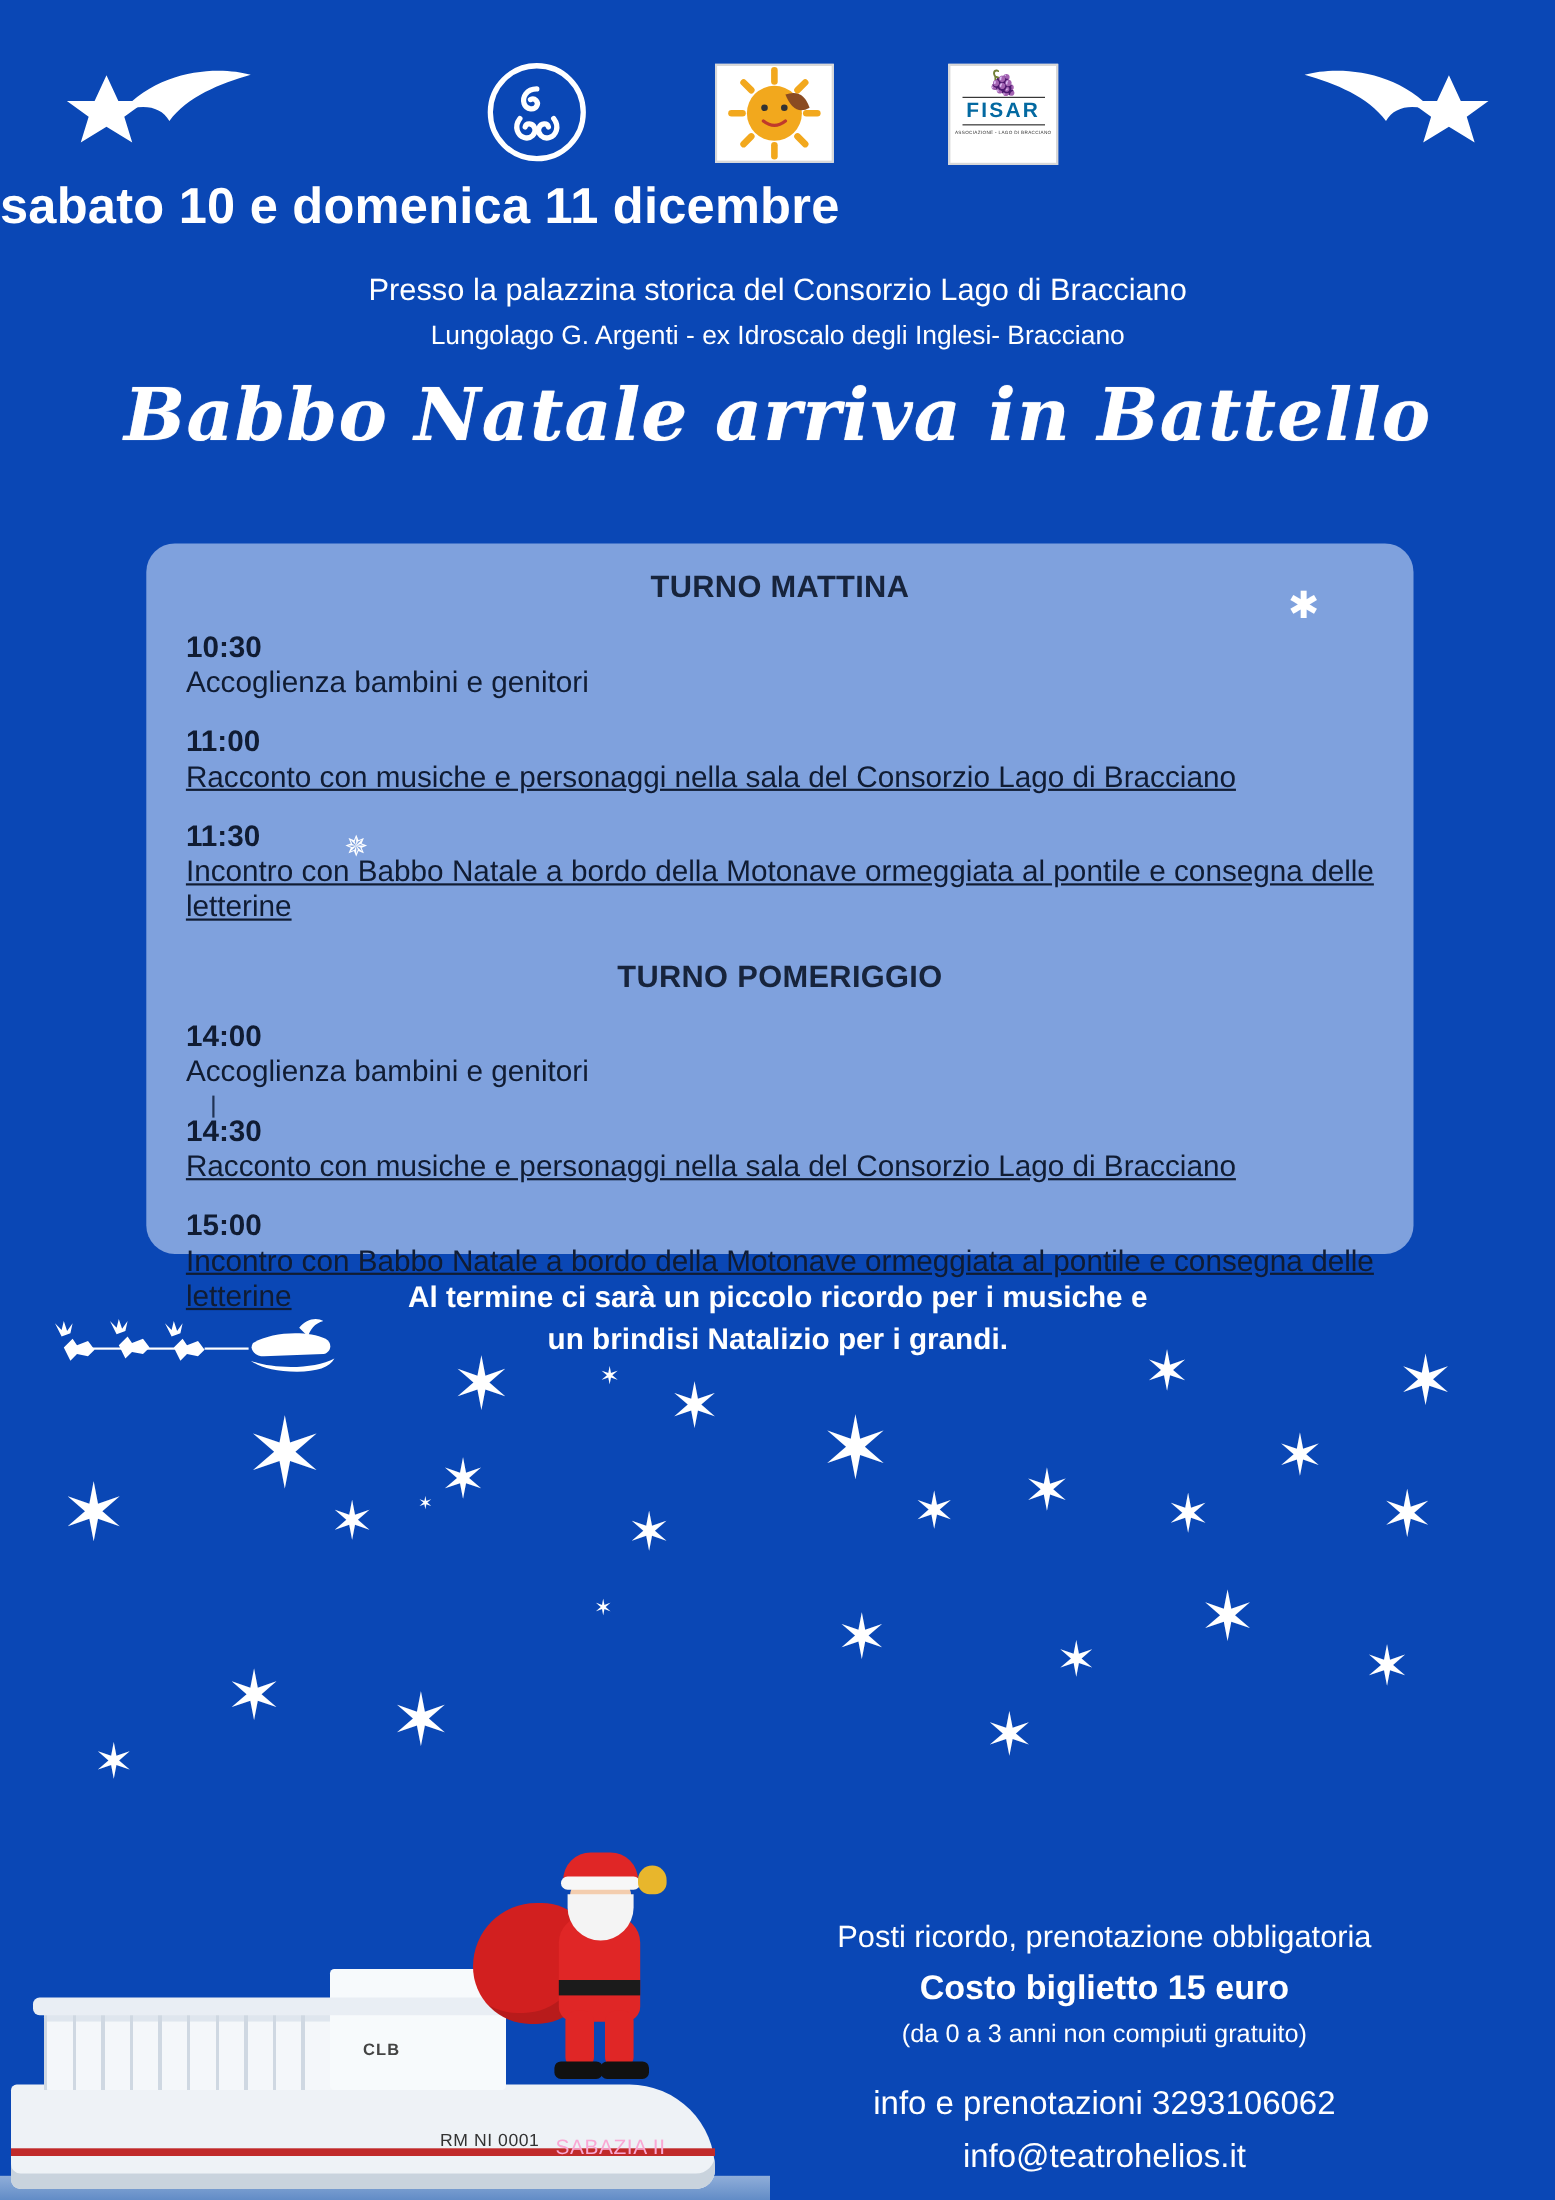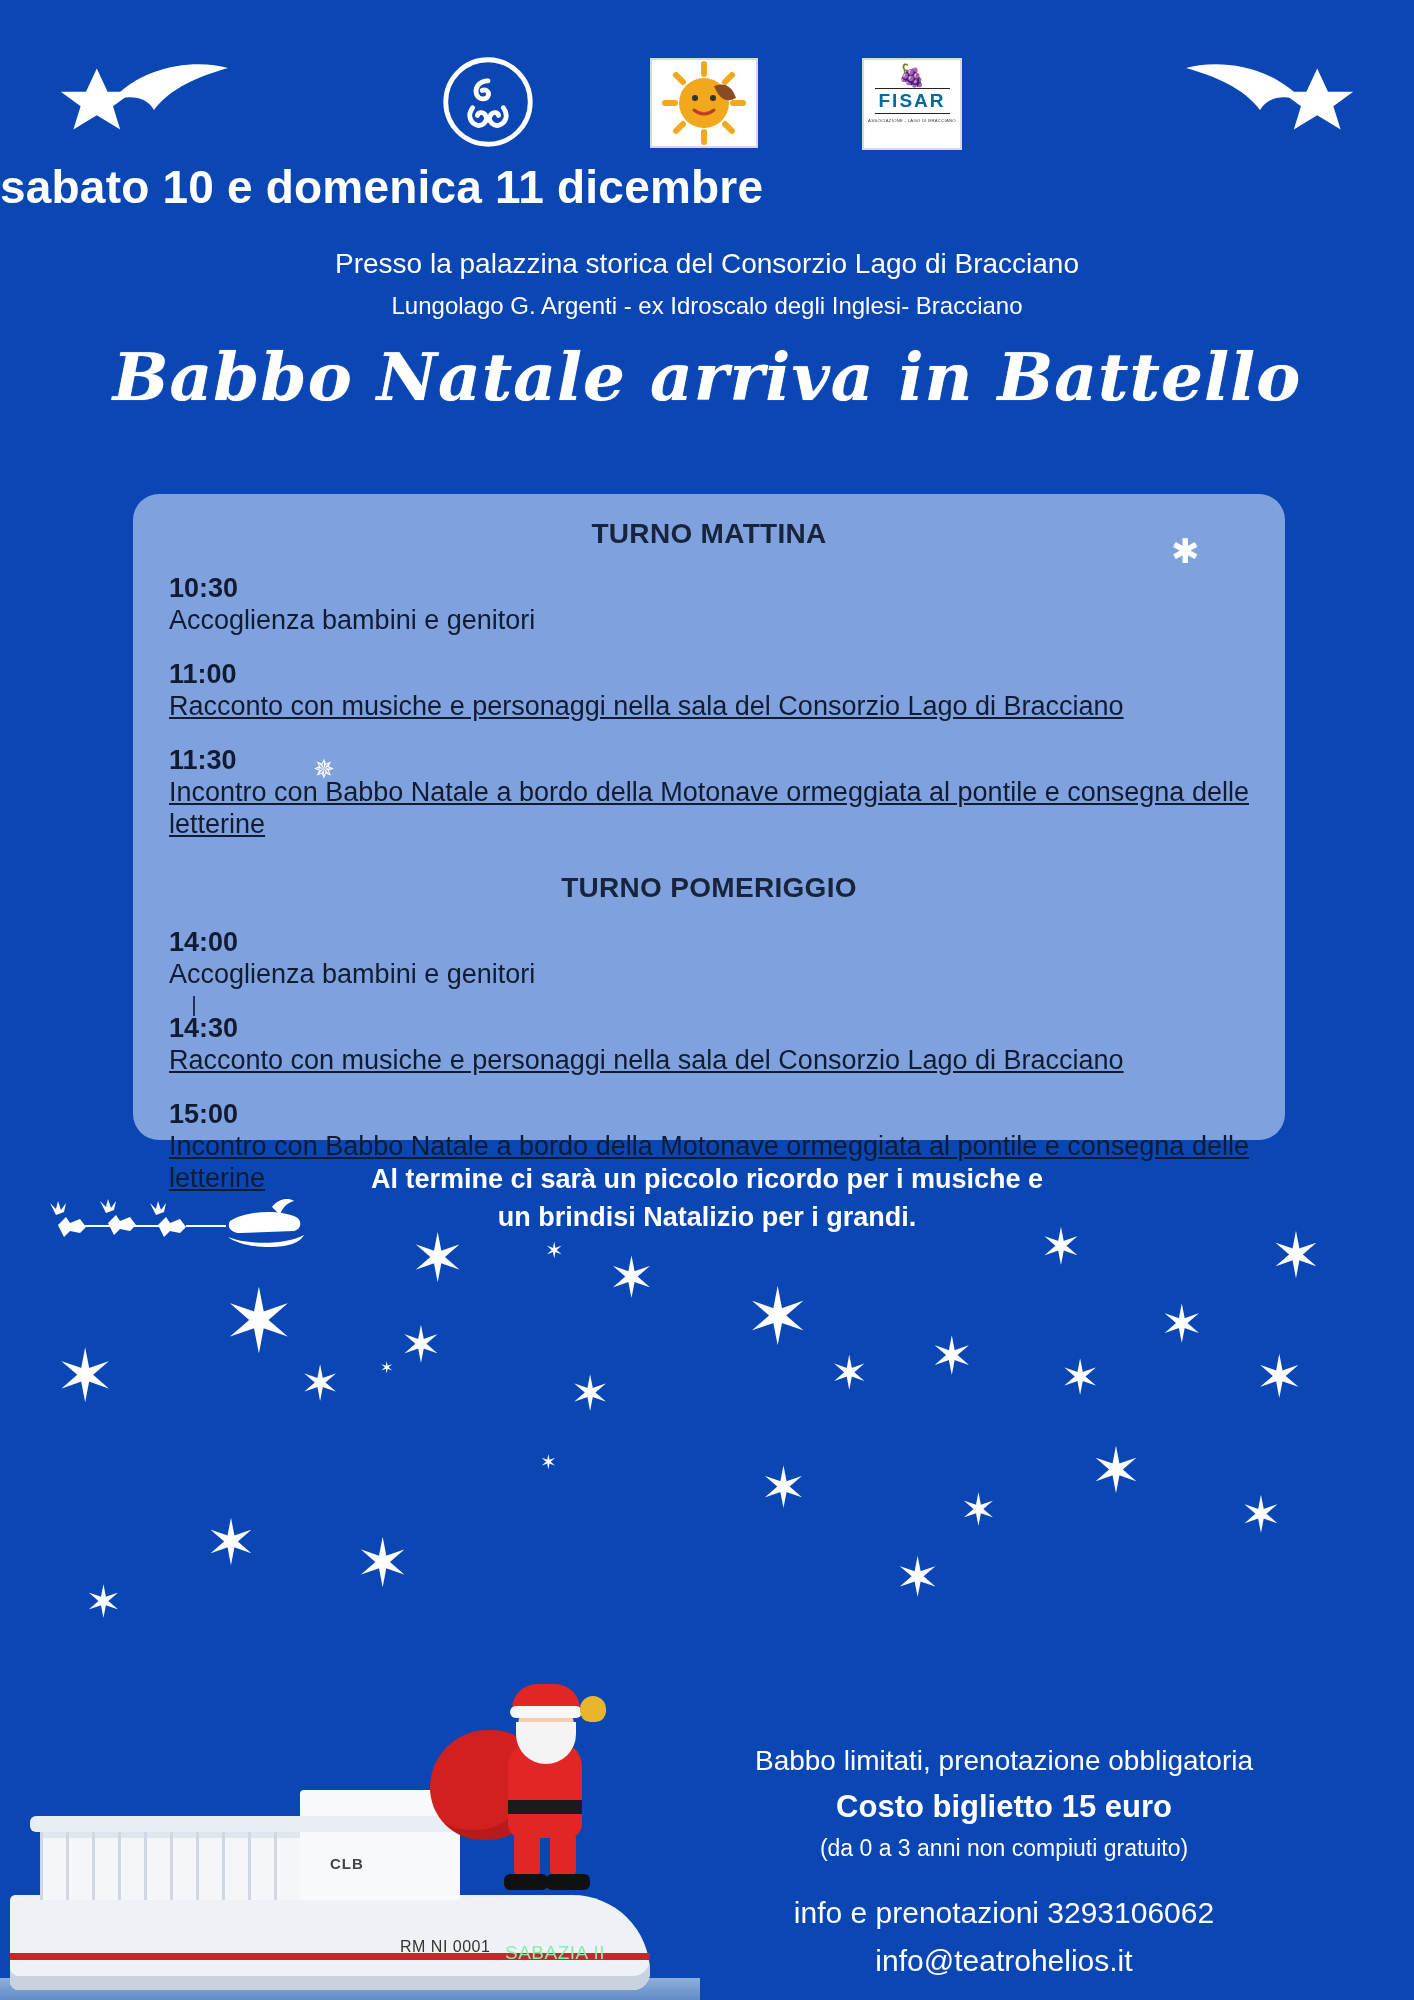--- a/index.html
+++ b/index.html
@@ -192,21 +192,21 @@
     position: absolute; left: 330px; bottom: 128px;
     font-size: 15px; color: #444; font-weight: bold;
     letter-spacing: 1px;
   }
   .boat-reg {
     position: absolute; left: 400px; bottom: 44px;
     font-size: 16px; color: #333; letter-spacing: .5px;
   }
   .boat-name {
     position: absolute; left: 505px; bottom: 36px;
-    font-size: 19px; color: #86efac; letter-spacing: .5px; margin-top: 41px;
+    font-size: 19px; color: #f9a8d4; letter-spacing: .5px; margin-top: 41px;
   }
   .water {
     position: absolute; left: 0; bottom: 0; width: 700px; height: 22px;
     background: linear-gradient(180deg,#bcd0e6,#7fa3cc);
     opacity: .75;
   }
   .rail {
     position: absolute; bottom: 100px; left: 40px;
     width: 260px; height: 72px;
     background:
@@ -451,18 +451,18 @@
   <div class="santa-boot l"></div>
   <div class="santa-boot r"></div>
   <div class="santa-head"></div>
   <div class="santa-beard"></div>
   <div class="santa-hat"></div>
   <div class="santa-hat-brim"></div>
   <div class="santa-bell"></div>
 </div>
 
 <div class="info">
-  <div class="l1">Babbo limitati, prenotazione obbligatoria</div>
+  <div class="l1">Posti ricordo, prenotazione obbligatoria</div>
   <div class="l2">Costo biglietto 15 euro</div>
   <div class="l3">(da 0 a 3 anni non compiuti gratuito)</div>
   <div class="l4">info e prenotazioni 3293106062</div>
   <div class="l5">info@teatrohelios.it</div>
 </div>
 
 </body></html>

